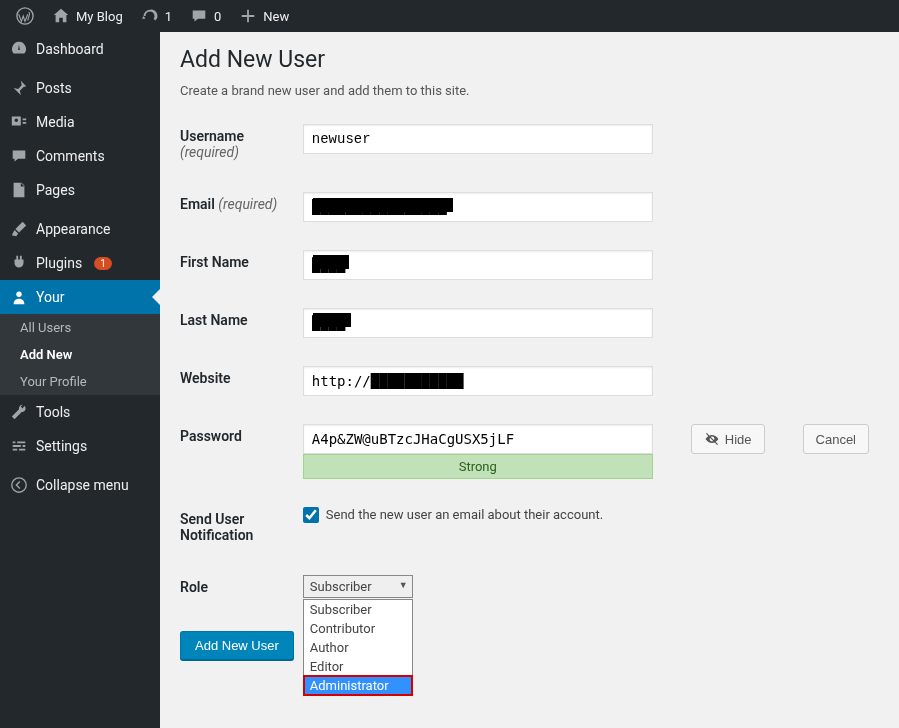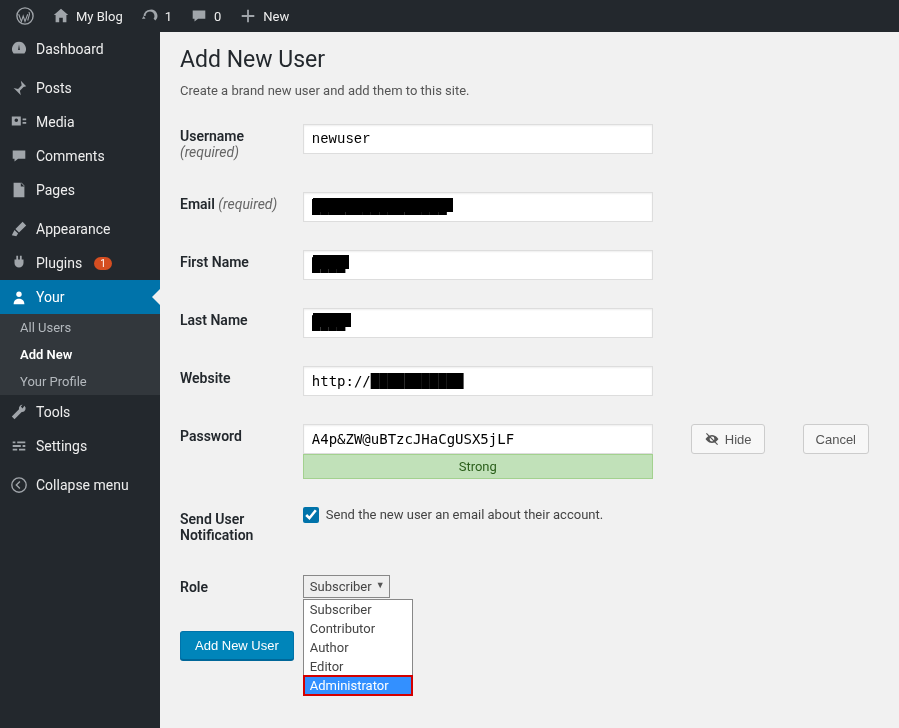--- a/index.html
+++ b/index.html
@@ -40,21 +40,21 @@
 input.redacted { font-family: monospace; }
 
 .pwrow { display: flex; gap: 18px; align-items: stretch; }
 .pwrow input { flex: 0 0 350px; font-family: monospace; }
 .btn { border: 1px solid #ccc; background: #f7f7f7; padding: 0 12px; height: 30px; cursor: pointer; border-radius: 3px; display: inline-flex; align-items: center; gap: 5px; font-size: 13px; color: #555; margin-left: 20px; }
 .strength { width: 350px; background: #c1e1b9; border: 1px solid #a3d18f; color: #2b5f1b; text-align: center; padding: 4px 0; margin-top: 0; font-size: 13px; }
 
 .checkbox-row { display: flex; align-items: flex-start; gap: 7px; }
 .checkbox-row input[type=checkbox] { width: 16px; height: 16px; accent-color: #0073aa; }
 
-.select-wrap { position: relative; width: 87px; }
+.select-wrap { position: relative; width: 110px; }
 .select-display { border: 1px solid #888; background: #efefef; padding: 3px 18px 3px 6px; font-size: 13px; position: relative; cursor: pointer; }
 .select-display::after { content: '▼'; position: absolute; right: 4px; top: 4px; font-size: 9px; color: #555; }
 .dropdown { position: absolute; top: 24px; left: 0; width: 110px; background: #fff; border: 1px solid #888; z-index: 10; }
 .dropdown .opt { padding: 2px 6px; font-size: 13px; cursor: pointer; }
 .dropdown .opt.highlight { background: #3390ff; color: #fff; outline: 2px solid #d40000; outline-offset: -1px; }
 
 .submit-btn { background: #0085ba; border: 1px solid #0073aa; border-bottom-color: #006799; color: #fff; padding: 6px 14px; border-radius: 3px; cursor: pointer; font-size: 13px; box-shadow: 0 1px 0 #006799; }
 
 .blackbar { background: #000; color: #000; display: inline-block; height: 14px; }
 .eye { width: 16px; height: 16px; fill: #555; }

